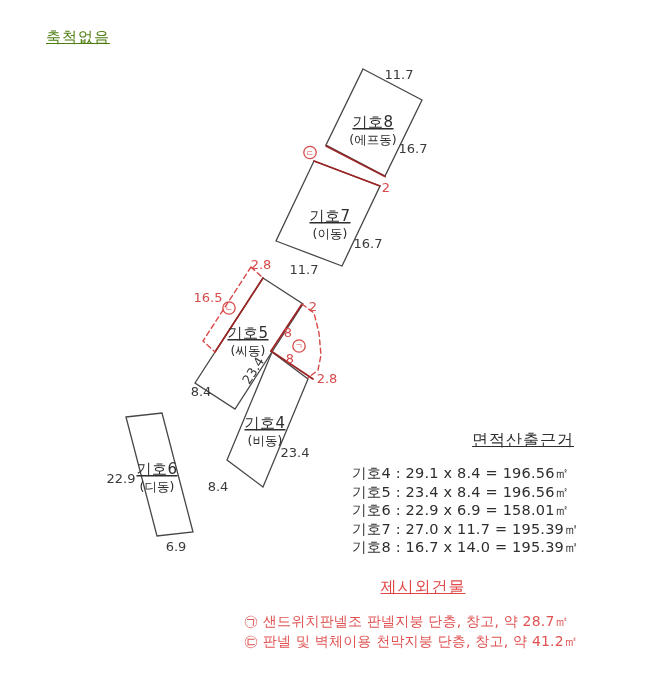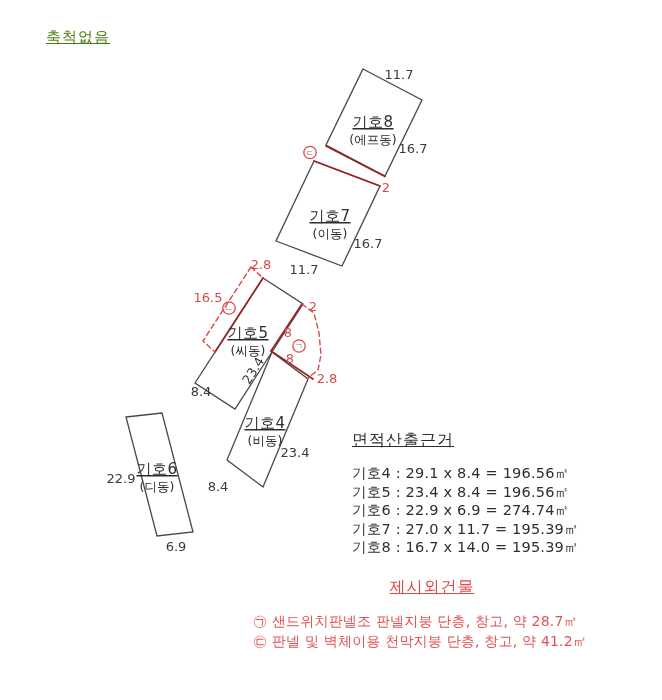--- a/index.html
+++ b/index.html
@@ -18,25 +18,25 @@
   .red-solid{stroke:#9c2424;stroke-width:1.7;fill:none;stroke-linecap:round;}
   .red-dash{stroke:#d84a4a;stroke-width:1.4;fill:none;stroke-dasharray:5 3.5;stroke-linecap:round;}
   .mark-circle{fill:none;stroke:#d84a4a;stroke-width:1.3;}
   .mark-letter{font-size:8px;fill:#d84a4a;text-anchor:middle;}
   .dim{font-size:13px;fill:#3a3a3a;text-anchor:middle;}
   .rdim{font-size:13px;fill:#d84a4a;text-anchor:middle;}
   .bname{font-size:15px;fill:#2d2d2d;text-anchor:middle;text-decoration:underline;letter-spacing:0.5px;}
   .balias{font-size:12.5px;fill:#2d2d2d;text-anchor:middle;}
   .area-block{position:absolute;left:352px;top:430px;width:222px;color:#2e2e2e;}
   .area-title{
-    font-size:16px;text-align:left;text-decoration:underline;
+    font-size:16px;text-align:right;text-decoration:underline;
     letter-spacing:1px;margin-bottom:13px;white-space:nowrap;
   }
   .area-row{font-size:14.5px;line-height:18.6px;white-space:nowrap;letter-spacing:0.2px;}
-  .extra-block{position:absolute;left:253px;top:577px;width:358px;color:#e05252;}
+  .extra-block{position:absolute;left:244px;top:577px;width:358px;color:#e05252;}
   .extra-title{
     font-size:16px;text-align:center;text-decoration:underline;color:#e04848;
     letter-spacing:1px;margin-bottom:13px;white-space:nowrap;
   }
   .extra-row{font-size:14px;line-height:20px;white-space:nowrap;letter-spacing:0.2px;}
 </style>
 </head>
 <body>
 
 <div class="canvas">
@@ -95,21 +95,21 @@
     <text class="bname" x="265" y="428">기호4</text>
     <text class="balias" x="265" y="445">(비동)</text>
     <text class="bname" x="157" y="474">기호6</text>
     <text class="balias" x="157" y="491">(디동)</text>
   </svg>
 
   <div class="area-block">
     <div class="area-title">면적산출근거</div>
     <div class="area-row">기호4 : 29.1 x 8.4 = 196.56㎡</div>
     <div class="area-row">기호5 : 23.4 x 8.4 = 196.56㎡</div>
-    <div class="area-row">기호6 : 22.9 x 6.9 = 274.74㎡</div>
+    <div class="area-row">기호6 : 22.9 x 6.9 = 158.01㎡</div>
     <div class="area-row">기호7 : 27.0 x 11.7 = 195.39㎡</div>
     <div class="area-row">기호8 : 16.7 x 14.0 = 195.39㎡</div>
   </div>
 
   <div class="extra-block">
     <div class="extra-title">제시외건물</div>
     <div class="extra-row">㉠ 샌드위치판넬조 판넬지붕 단층, 창고, 약 28.7㎡</div>
     <div class="extra-row">㉢ 판넬 및 벽체이용 천막지붕 단층, 창고, 약 41.2㎡</div>
   </div>
 

